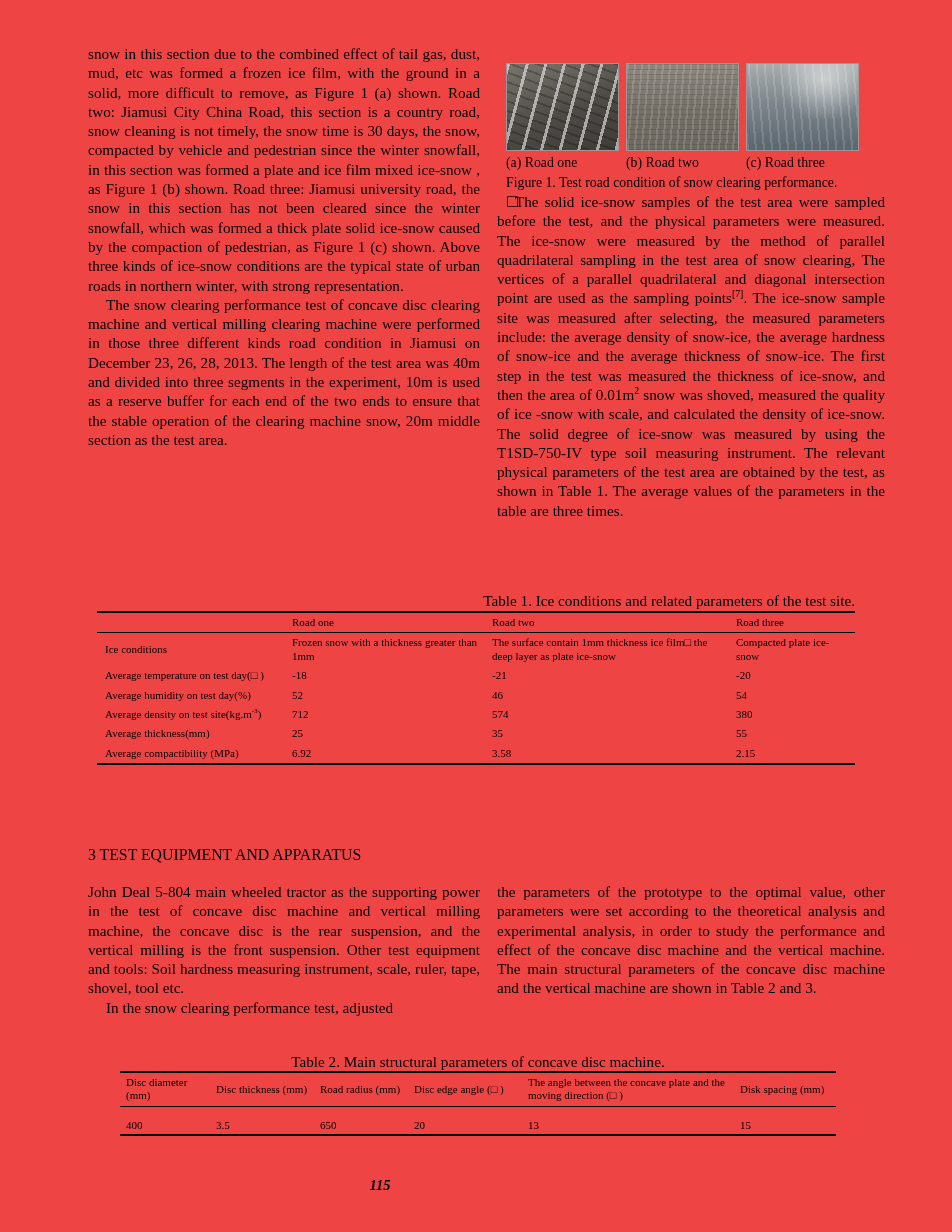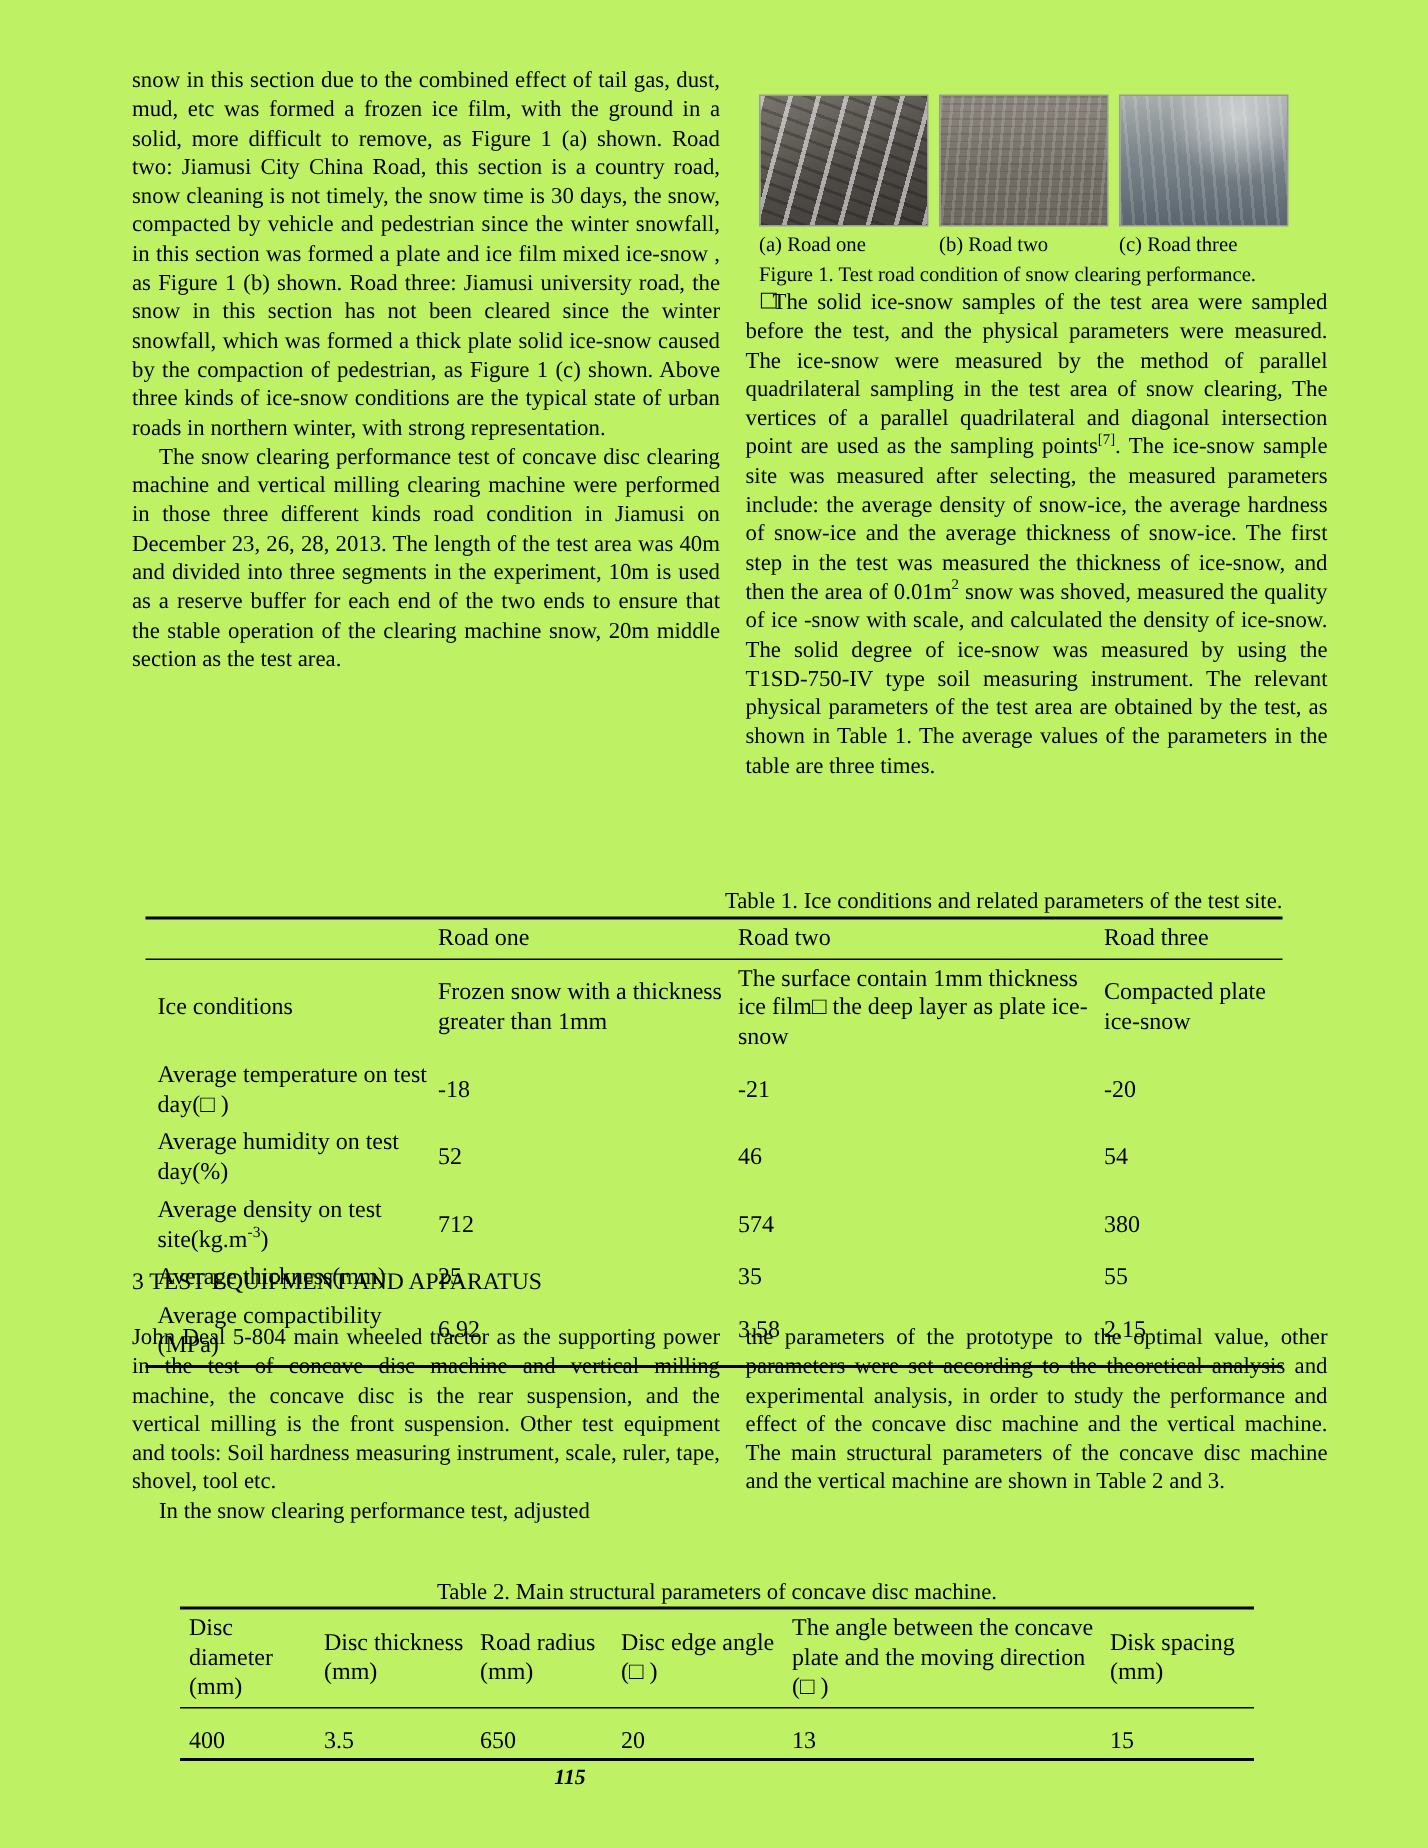--- a/index.html
+++ b/index.html
@@ -1,21 +1,21 @@
 <!DOCTYPE html>
 <html><head>
 <meta charset="utf-8">
 <style>
   * { margin: 0; padding: 0; box-sizing: border-box; }
   html, body { background: #ffffff; }
   .page {
     position: relative;
     width: 952px;
     height: 1232px;
-    background: #bef264;
+    background: #ef4444;
     color: #000000;
     font-family: "Liberation Serif", "DejaVu Serif", serif;
     font-size: 15.2px;
     line-height: 1.27;
     overflow: hidden;
   }
   .abs { position: absolute; }
   .para { text-align: justify; }
   .indent { text-indent: 18px; }
   sup { font-size: 0.65em; vertical-align: super; line-height: 0; }
@@ -47,21 +47,21 @@
       linear-gradient(180deg, #a8adad 0%, #7d868c 45%, #5a656e 100%);
   }
   .photo-captions { display: flex; gap: 7px; margin-top: 3px; font-size: 13.8px; }
   .photo-captions span { width: 113px; }
   .fig-caption { margin-top: 2px; font-size: 13.8px; }
   .stray-box { margin-top: 1px; font-size: 13.8px; font-family: "DejaVu Sans", sans-serif; }
 
   .table1-title { left: 97px;  top: 591px;  width: 758px; text-align: right; }
   .table2-title { left: 120px; top: 1052px; width: 716px; text-align: center; }
 
-  table { border-collapse: collapse; table-layout: fixed; font-size: 16px; line-height: 1.22; font-family: Liberation Serif, serif; }
+  table { border-collapse: collapse; table-layout: fixed; font-size: 11px; line-height: 1.22; font-family: Liberation Serif, serif; }
   .table1 { left: 97px;  top: 611px;  width: 758px; border-top: 2px solid #000; border-bottom: 2px solid #000; }
   .table2 { left: 120px; top: 1071px; width: 716px; border-top: 2px solid #000; border-bottom: 2px solid #000; }
   th { font-weight: normal; text-align: left; vertical-align: middle; border-bottom: 1px solid #000; padding: 3px 6px 3px 0; }
   td { text-align: left; vertical-align: middle; padding: 3px 6px 3px 0; }
   .table1 th:first-child, .table1 td:first-child { padding-left: 8px; }
   .table2 th:first-child, .table2 td:first-child { padding-left: 6px; }
   .table2 td { padding-top: 12px; padding-bottom: 2px; }
 
   .section-heading { left: 88px; top: 845px; width: 500px; font-size: 15.8px; font-weight: normal; }
   .page-number { left: 0; top: 1176px; width: 760px; text-align: center; font-weight: bold; font-size: 14.5px; font-style: italic; }

